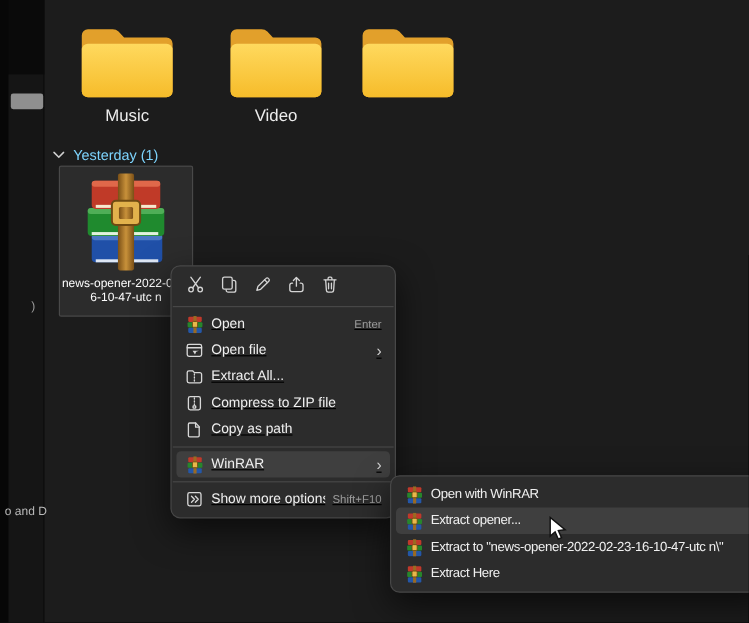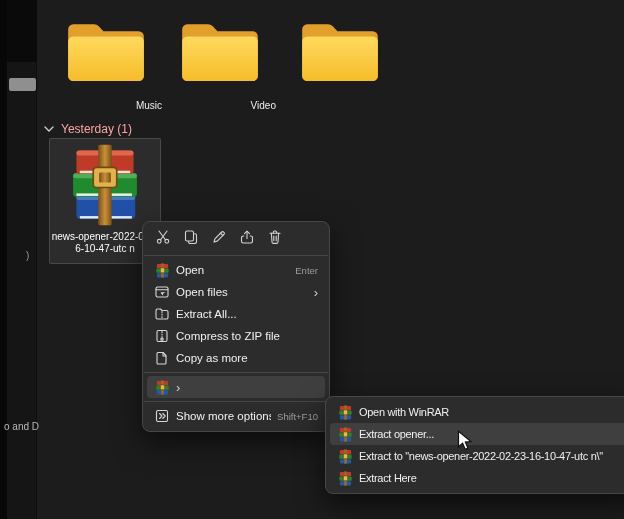--- a/index.html
+++ b/index.html
@@ -16,39 +16,39 @@
   .nav-black{position:absolute;left:0;top:0;width:7px;height:100%;background:#070707;}
   .nav-top-black{position:absolute;left:0;top:0;width:37px;height:62px;background:#0a0a0a;}
   .nav-selbar{position:absolute;left:9px;top:78px;width:27px;height:13px;background:#8f8f8f;border-radius:2px;}
   .nav-frag{position:absolute;color:#b9b9b9;font-size:10px;white-space:nowrap;}
   .nav-frag1{left:26px;top:250px;color:#9a9a9a;}
   .nav-frag2{left:4px;top:421px;}
 
   
   .folder-tile{position:absolute;top:14px;width:112px;text-align:center;cursor:default;}
   .folder-tile:nth-child(1){left:50px;}
-  .folder-tile:nth-child(2){left:164px;}
+  .folder-tile:nth-child(2){left:174px;}
   .folder-tile:nth-child(3){left:284px;}
   .folder-tile svg{display:block;margin:0 auto;}
-  .folder-label{margin-top:12px;font-size:10px;color:#ececec;text-align:right;}
-
-  
-  .group-header{position:absolute;left:44px;top:122px;display:flex;align-items:center;gap:7px;color:#fca5a5;font-size:12px;}
+  .folder-label{font-size:14px;color:#ececec;}
+
+  
+  .group-header{position:absolute;left:44px;top:122px;display:flex;align-items:center;gap:7px;color:#7dd3fc;font-size:12px;}
   .chev{display:inline-flex;align-items:center;}
 
   
   .file-tile{position:absolute;left:49px;top:138px;width:112px;height:126px;background:rgba(255,255,255,.07);
     border:1px solid rgba(255,255,255,.14);border-radius:2px;text-align:center;}
   .file-tile svg{display:block;margin:2px auto 0;}
   .file-label{font-size:10px;line-height:11.5px;color:#fff;margin-top:2px;}
 
   
   .menu{position:absolute;background:var(--menu-bg);border:1px solid var(--menu-border);border-radius:8px;
     box-shadow:0 10px 28px rgba(0,0,0,.6);padding:4px 0;z-index:10;}
-  .ctx-menu{left:142px;top:221px;width:188px;}
+  .ctx-menu{left:142px;top:221px;width:188px;text-decoration:underline;}
   .submenu{left:325px;top:396px;width:318px;z-index:12;}
 
   .quick-row{display:flex;align-items:center;gap:4px;padding:1px 8px;height:26px;}
   .quick-btn{width:24px;height:24px;display:flex;align-items:center;justify-content:center;border-radius:4px;color:#d4d4d4;}
   .menu-sep{height:1px;background:#474747;margin:3px 1px;}
   .menu-row{height:22px;display:flex;align-items:center;gap:6px;margin:0 4px;padding:0 7px;border-radius:4px;
     font-size:11.5px;color:var(--text);white-space:nowrap;}
   .menu-row.hl{background:var(--menu-hl);}
   .mi{width:16px;height:16px;flex:none;display:inline-flex;align-items:center;justify-content:center;color:#d8d8d8;}
   .ml{flex:1;min-width:0;overflow:hidden;}
@@ -194,21 +194,21 @@
           <span class="ms">Enter</span>
         </div>
         <div class="menu-row">
           <span class="mi">
             <svg width="16" height="16" viewBox="0 0 16 16" fill="none" stroke="currentColor" stroke-width="1.1" stroke-linecap="round" stroke-linejoin="round">
               <rect x="2" y="3" width="12" height="10" rx="1.5"></rect>
               <path d="M2 5.8h12"></path>
               <path d="M6.5 8.2l2 3.3 1-2.3 2.3-1z" fill="currentColor" stroke="none"></path>
             </svg>
           </span>
-          <span class="ml">Open files</span>
+          <span class="ml">Open file</span>
           <span class="mc">›</span>
         </div>
         <div class="menu-row">
           <span class="mi">
             <svg width="16" height="16" viewBox="0 0 16 16" fill="none" stroke="currentColor" stroke-width="1.1" stroke-linecap="round" stroke-linejoin="round">
               <path d="M2 4.5A1.5 1.5 0 0 1 3.5 3h3L8 4.5h4.5A1.5 1.5 0 0 1 14 6v5.5a1.5 1.5 0 0 1-1.5 1.5h-9A1.5 1.5 0 0 1 2 11.5z"></path>
               <path d="M8 5.5v1M8 8v1M8 10.5v1"></path>
             </svg>
           </span>
           <span class="ml">Extract All...</span>
@@ -223,33 +223,34 @@
           </span>
           <span class="ml">Compress to ZIP file</span>
         </div>
         <div class="menu-row">
           <span class="mi">
             <svg width="16" height="16" viewBox="0 0 16 16" fill="none" stroke="currentColor" stroke-width="1.1" stroke-linecap="round" stroke-linejoin="round">
               <path d="M4 2.5h5l3 3V13a1 1 0 0 1-1 1H4a1 1 0 0 1-1-1V3.5a1 1 0 0 1 1-1z"></path>
               <path d="M9 2.5V6h3"></path>
             </svg>
           </span>
-          <span class="ml">Copy as more</span>
+          <span class="ml">Copy as path</span>
         </div>
         <div class="menu-sep"></div>
         <div class="menu-row hl">
           <span class="mi">
             <svg width="15" height="15" viewBox="0 0 16 16">
               <rect x="2" y="1" width="12" height="4.6" rx="1" fill="#c0392b"></rect>
               <rect x="1.4" y="5.9" width="13.2" height="4.6" rx="1" fill="#27862c"></rect>
               <rect x="2" y="10.8" width="12" height="4.6" rx="1" fill="#2457a8"></rect>
               <rect x="6.6" y="0.4" width="2.8" height="15.2" fill="#9a6a22"></rect>
               <rect x="5.7" y="5.2" width="4.6" height="5.2" rx="1" fill="#e8b84b" stroke="#6e4a12" stroke-width="0.8"></rect>
             </svg>
           </span>
+          <span class="ml">WinRAR</span>
           <span class="mc">›</span>
         </div>
         <div class="menu-sep"></div>
         <div class="menu-row">
           <span class="mi">
             <svg width="16" height="16" viewBox="0 0 16 16" fill="none" stroke="currentColor" stroke-width="1.1" stroke-linecap="round" stroke-linejoin="round">
               <rect x="2.5" y="2.5" width="11" height="11" rx="1.5"></rect>
               <path d="M5.6 5.5L8 8l-2.4 2.5M8.8 5.5L11.2 8l-2.4 2.5"></path>
             </svg>
           </span>

